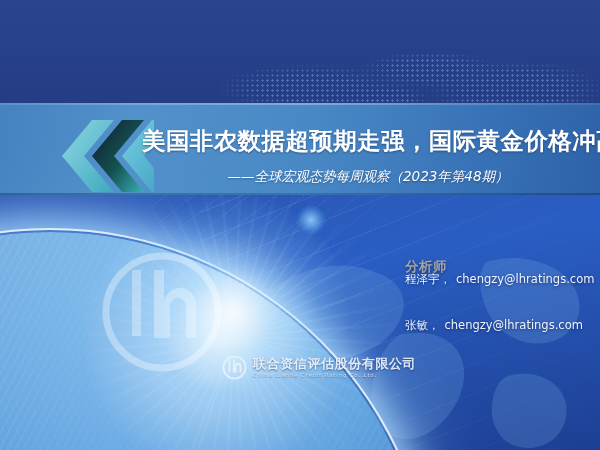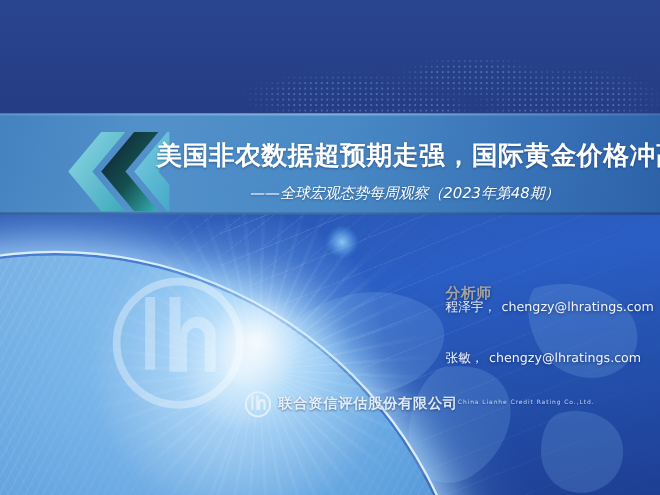--- a/index.html
+++ b/index.html
@@ -191,21 +191,21 @@
   #analyst-row-1{top:318px;}
 
   
   .logo{
     position:absolute;left:222px;top:355px;
     display:flex;align-items:center;gap:6px;
     opacity:.92;
   }
   .logo-mark{width:25px;height:25px;flex:0 0 25px;}
   .logo-mark svg{display:block;width:100%;height:100%;}
-  .logo-text{display:flex;line-height:1;}
+  .logo-text{display:flex;flex-direction:column;line-height:1;}
   .logo-cn{
     color:#e9f2fb;font-size:13px;font-weight:bold;letter-spacing:.6px;
     text-shadow:0 1px 2px rgba(10,30,70,.55);
   }
   .logo-en{
     color:#cfe0f2;font-size:5.4px;letter-spacing:.85px;margin-top:3px;
     text-shadow:0 1px 1px rgba(10,30,70,.5);
   }
 </style>
 </head>

